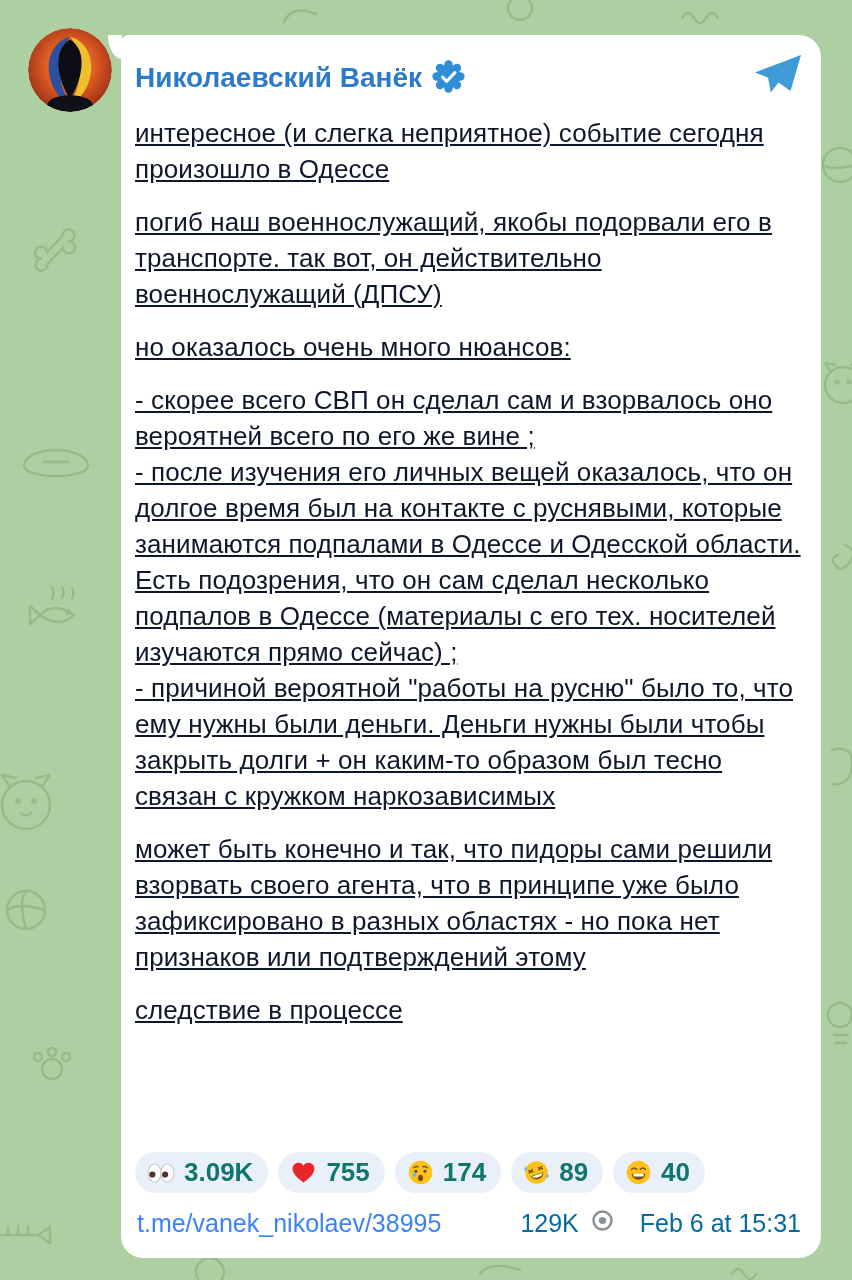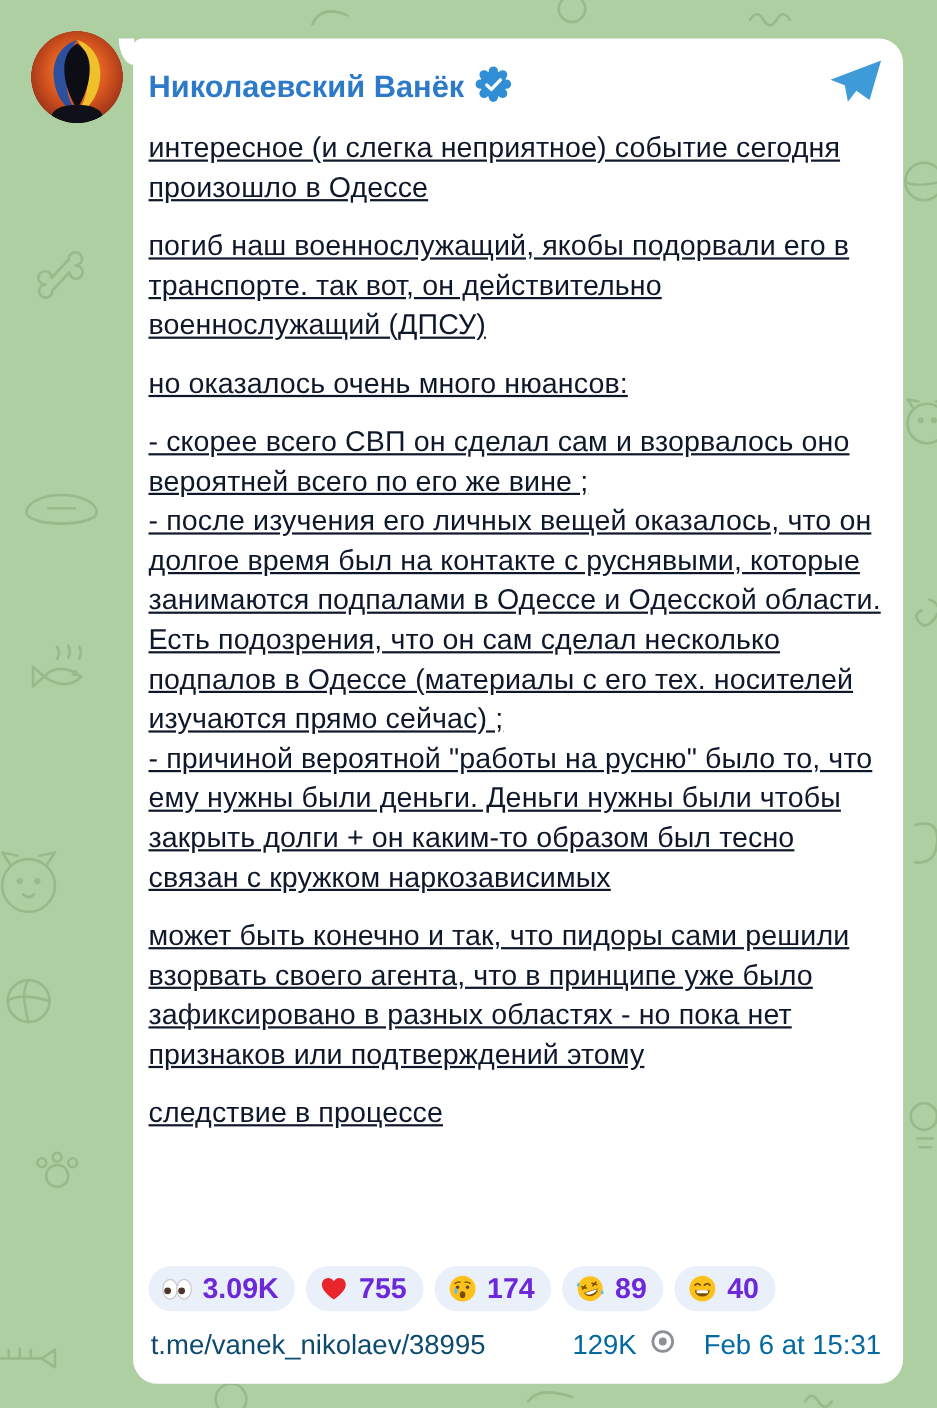--- a/index.html
+++ b/index.html
@@ -40,24 +40,24 @@
     margin-top:17px; letter-spacing:.1px;text-decoration:underline;
   }
   .msg p:first-child { margin-top:0; }
 
   .reactions { display:flex; gap:10px; margin-top:auto; }
   .pill {
     display:flex; align-items:center; gap:8px;
     background:#e9f0fa; border-radius:21px; height:41px; padding:0 15px 0 11px;
     cursor:pointer;
   }
-  .pill .count { color:#6d28d9; font-weight:bold; font-size:26px;text-align:right; }
+  .pill .count { color:#0f766e; font-weight:bold; font-size:26px;text-align:right; }
 
   .footer { display:flex; align-items:center; margin-top:14px; padding:0 2px 2px 2px; }
-  .post-link { color:#0c4a6e; font-size:25px; text-decoration:none; }
+  .post-link { color:#3b82f6; font-size:25px; text-decoration:none; }
   .meta { margin-left:auto; display:flex; align-items:center; gap:10px; color:#0369a1; font-size:25px; }
   .meta .date { margin-left:14px; }
 </style>
 </head>
 <body>
 
 <svg class="doodles" width="852" height="1280" viewBox="0 0 852 1280">
   <g transform="translate(55,250) rotate(28)">
     <path d="M-16 0 a6 6 0 1 1 2 -8 a6 6 0 1 1 8 2 L16 0 a6 6 0 1 1 -2 8 a6 6 0 1 1 -8 -2 Z" transform="rotate(90)"></path>
   </g>

